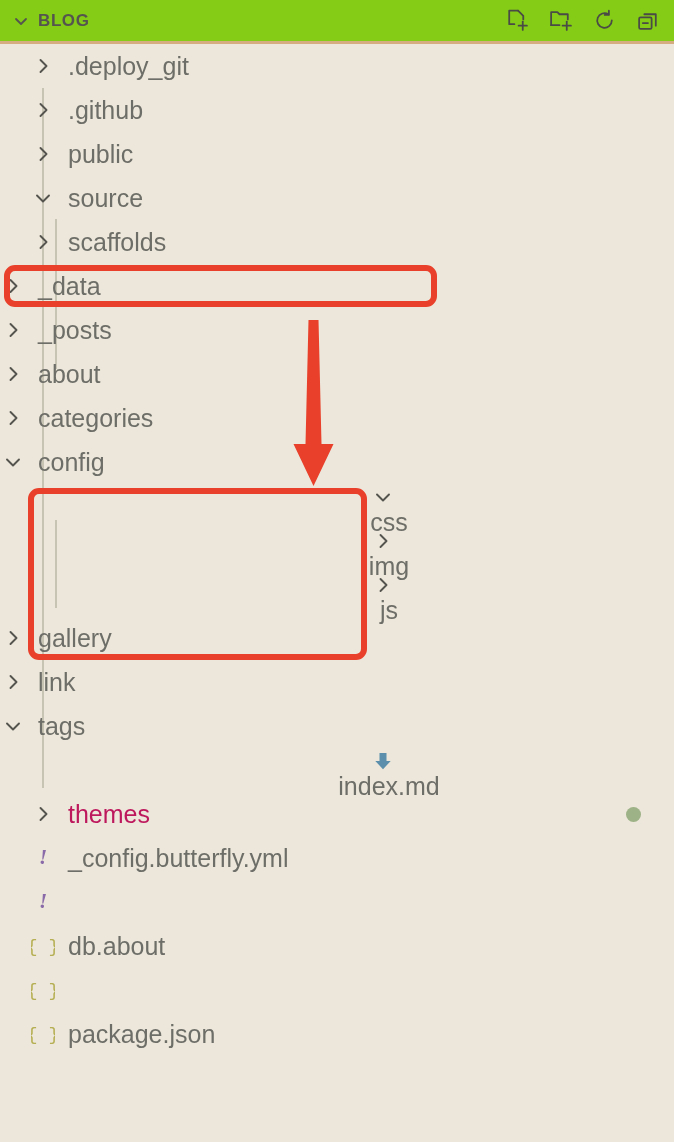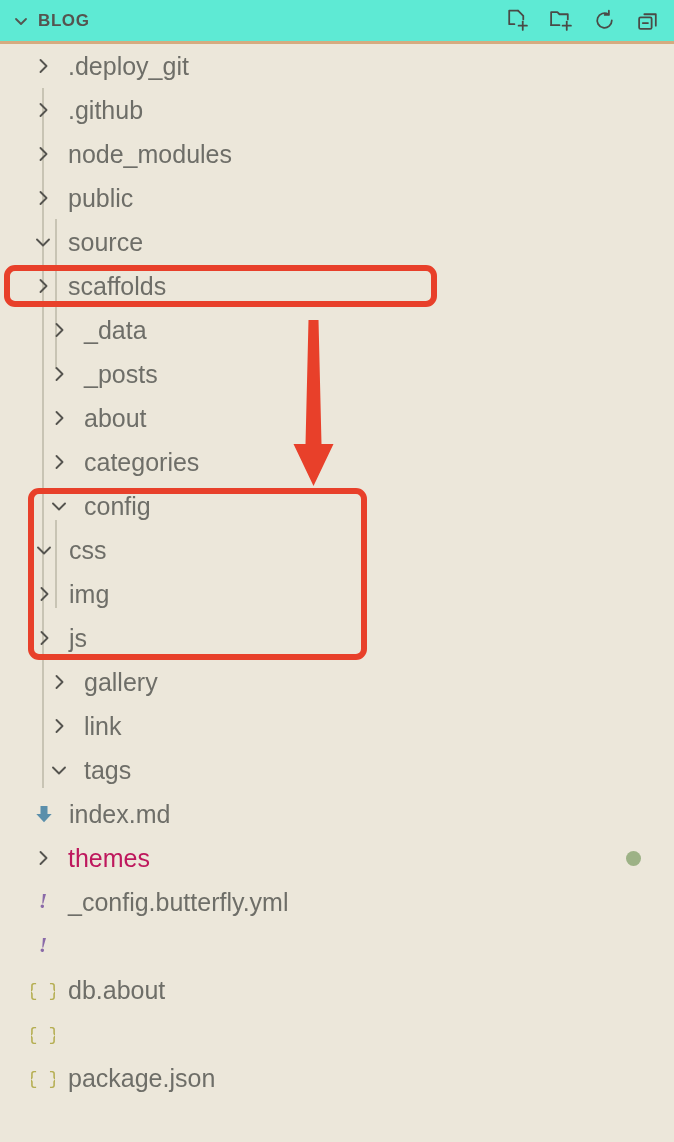--- a/index.html
+++ b/index.html
@@ -11,21 +11,21 @@
     height: 1142px;
     background: #ece7da;
     font-family: "Liberation Sans", sans-serif;
     overflow: hidden;
     position: relative;
   }
 
   
   #explorer-header {
     height: 44px;
-    background: #5eead4;
+    background: #84cc16;
     border-bottom: 3px solid #d5ab80;
     display: flex;
     align-items: center;
     padding: 0 12px 0 10px;
     box-sizing: border-box;
     position: relative;
   }
   #explorer-header .hdr-chevron {
     width: 22px;
     height: 22px;
@@ -100,22 +100,22 @@
     margin-right: 33px;
     width: 15px;
     height: 15px;
     border-radius: 50%;
     background: #9db286;
     flex: 0 0 auto;
   }
 
   
   .lvl1 { padding-left: 30px; }
-  .lvl2 { padding-left: 46px; }
-  .lvl3 { padding-left: 31px; }
+  .lvl2 { }
+  .lvl3 { padding-left: 92px; flex-direction: column; }
 
   
   .guide {
     position: absolute;
     width: 2px;
     background: #c8c4b4;
   }
 
   
   .annot-box {
@@ -194,28 +194,20 @@
         </svg>
       </span>
       <span class="label">.github</span>
     </div>
     <div class="tree-row lvl1">
       <span class="twisty">
         <svg width="22" height="22" viewBox="0 0 22 22">
           <polyline points="8.5,5 14.5,11 8.5,17" fill="none" stroke="#55544f" stroke-width="1.9" stroke-linecap="round" stroke-linejoin="round"></polyline>
         </svg>
       </span>
-      <span class="label">node_modules</span>
-    </div>
-    <div class="tree-row lvl1">
-      <span class="twisty">
-        <svg width="22" height="22" viewBox="0 0 22 22">
-          <polyline points="8.5,5 14.5,11 8.5,17" fill="none" stroke="#55544f" stroke-width="1.9" stroke-linecap="round" stroke-linejoin="round"></polyline>
-        </svg>
-      </span>
       <span class="label">public</span>
     </div>
     <div class="tree-row lvl1">
       <span class="twisty">
         <svg width="22" height="22" viewBox="0 0 22 22">
           <polyline points="5,8.5 11,14.5 17,8.5" fill="none" stroke="#55544f" stroke-width="1.9" stroke-linecap="round" stroke-linejoin="round"></polyline>
         </svg>
       </span>
       <span class="label">source</span>
     </div>

